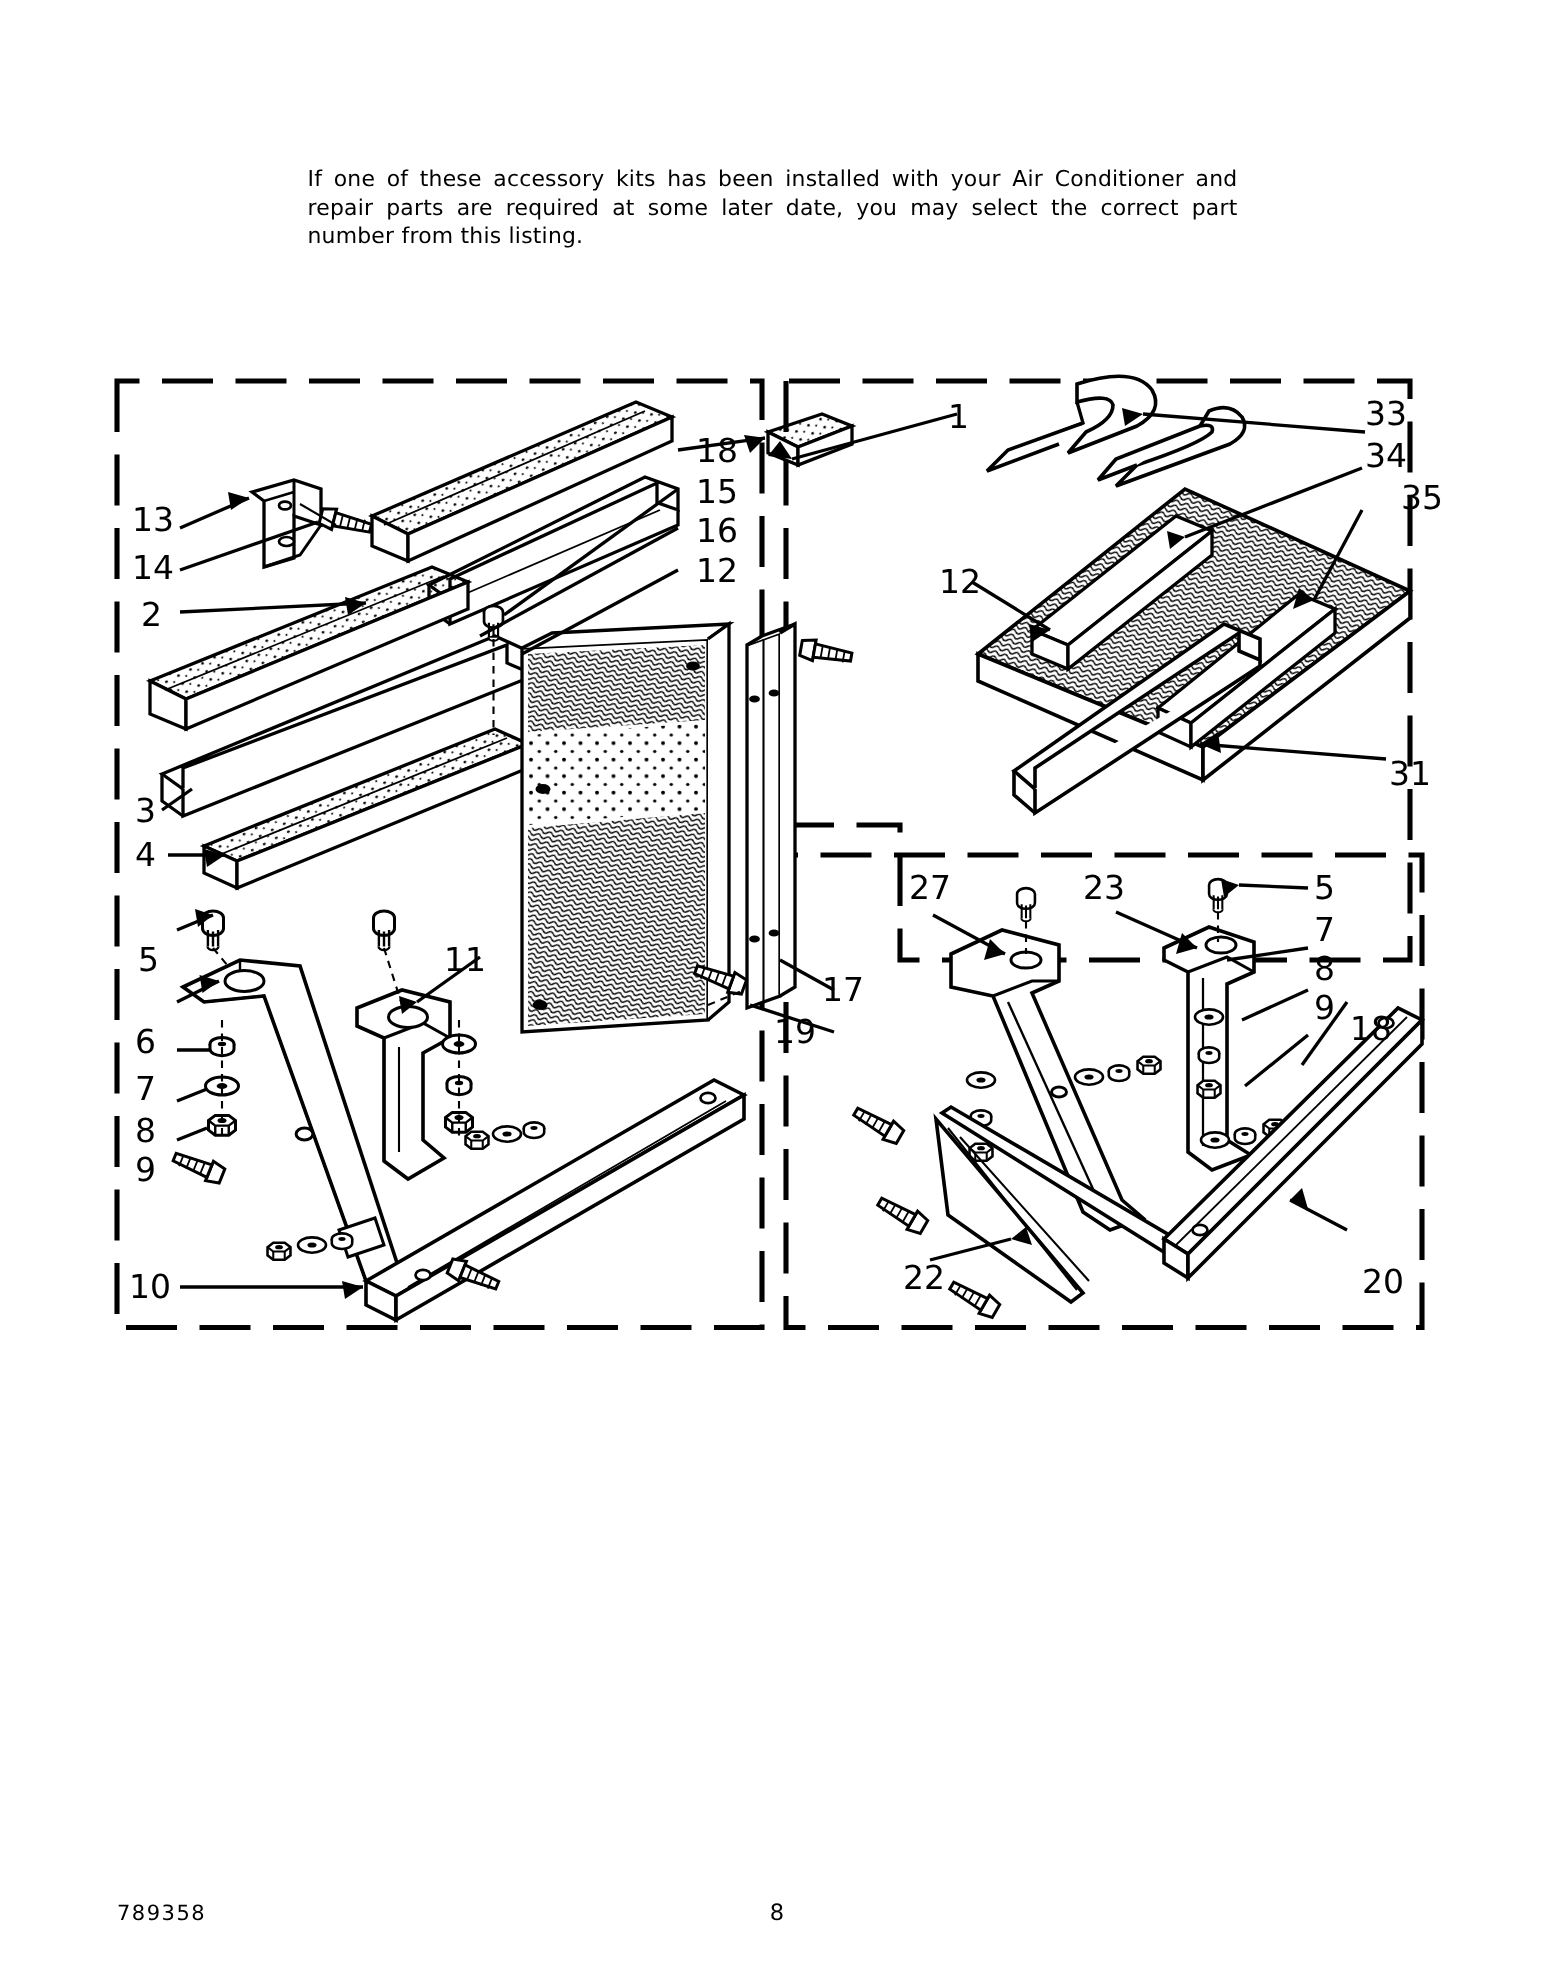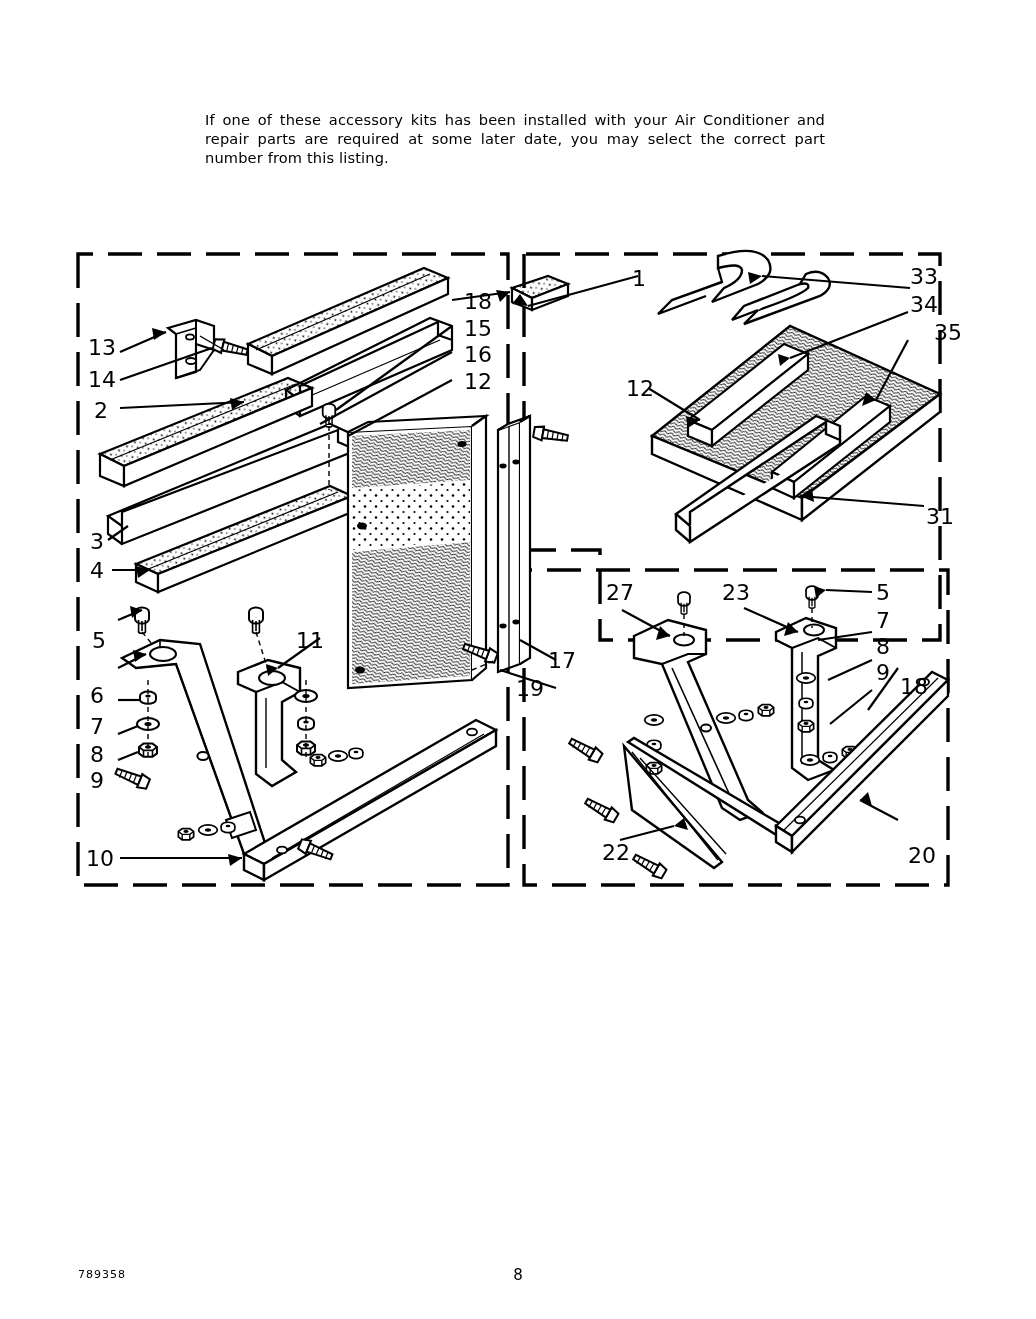--- a/index.html
+++ b/index.html
@@ -33,21 +33,21 @@
   .art svg{display:block;}
 
   
   .cal{
     position:absolute;font-family:"DejaVu Sans",sans-serif;
     font-size:22px;font-weight:400;line-height:1;white-space:nowrap;
   }
 
   
   .foot-left{
-    position:absolute;left:78px;top:1268px;font-size:11px;
+    position:absolute;left:78px;top:1268px;font-size:14px;
     font-family:"DejaVu Sans",sans-serif;letter-spacing:1px;
   }
   .foot-page{
     position:absolute;left:0;right:0;top:1266px;text-align:center;
     font-size:15px;font-family:"DejaVu Sans",sans-serif;
   }
   .foot-hand{
     position:absolute;left:0;right:0;top:1292px;text-align:center;
     font-size:19px;font-style:italic;font-weight:bold;
     font-family:"DejaVu Serif",serif;letter-spacing:1px;

